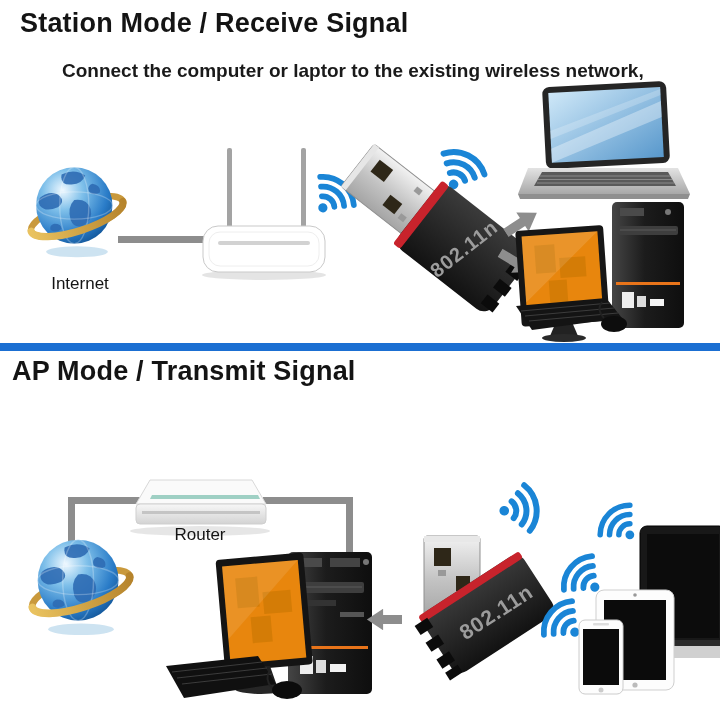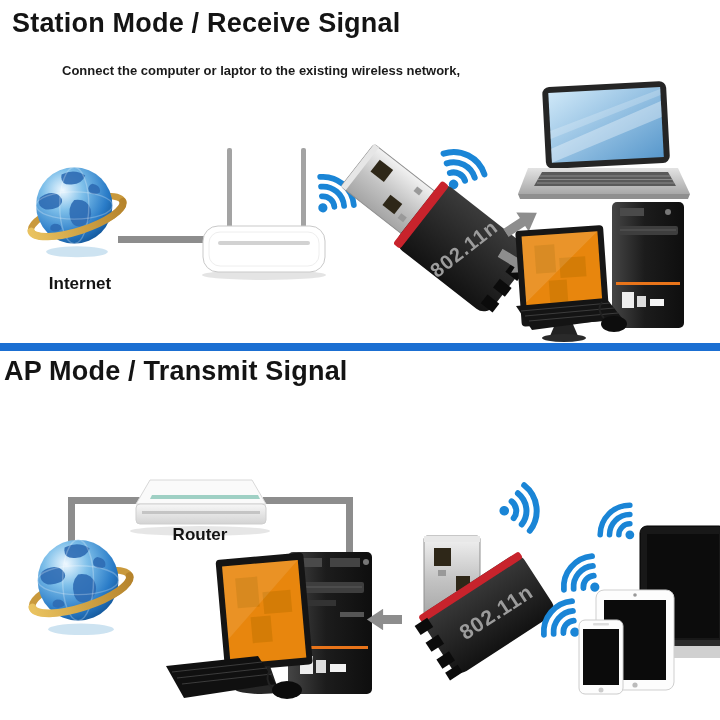--- a/index.html
+++ b/index.html
@@ -1,21 +1,21 @@
 <!DOCTYPE html>
 <html style="--divider_blue: #1b6fd2; --wifi_blue: #1a85d6; --adapter_red: #c8232c; --monitor_orange: #e8860d; --connector_gray: #8d8d8d; --globe_gold: #c9993c; --heading_text: #141414;"><head>
 <meta charset="utf-8">
 <style>
   html,body{margin:0;padding:0;background:#fff;}
   #canvas{position:relative;width:720px;height:720px;overflow:hidden;background:#fff;
           font-family:"Liberation Sans",sans-serif;}
   .abs{position:absolute;}
-  .heading{font-size:27px;font-weight:bold;color:#141414;letter-spacing:.2px;white-space:nowrap;}
-  .desc{font-size:13px;font-weight:bold;color:#1a1a1a;line-height:26px;white-space:nowrap;}
-  .lbl{font-size:17px;font-weight:bold;color:#141414;text-align:center;white-space:nowrap;}
+  .heading{font-size:27px;font-weight:bold;color:#141414;letter-spacing:.2px;white-space:nowrap;margin-left:8px;}
+  .desc{font-size:19px;font-weight:bold;color:#1a1a1a;line-height:26px;white-space:nowrap;}
+  .lbl{font-size:17px;font-weight:normal;color:#141414;text-align:center;white-space:nowrap;}
   .divider{position:absolute;left:0;top:343px;width:720px;height:8px;background:var(--divider_blue,#1b6fd2);}
   svg text.adapter-text{font-family:"Liberation Sans",sans-serif;font-weight:bold;fill:#9c9c9c;letter-spacing:1px;}
   .wifi-arc{stroke:var(--wifi_blue,#1a85d6);}
   .wifi-dot{fill:var(--wifi_blue,#1a85d6);}
   .arrow-shape{fill:var(--connector_gray,#8d8d8d);}
   .connector{fill:var(--connector_gray,#8d8d8d);}
   .red-stripe{fill:var(--adapter_red,#c8232c);}
   .orange-screen{fill:var(--monitor_orange,#e8860d);}
 </style>
 </head>

